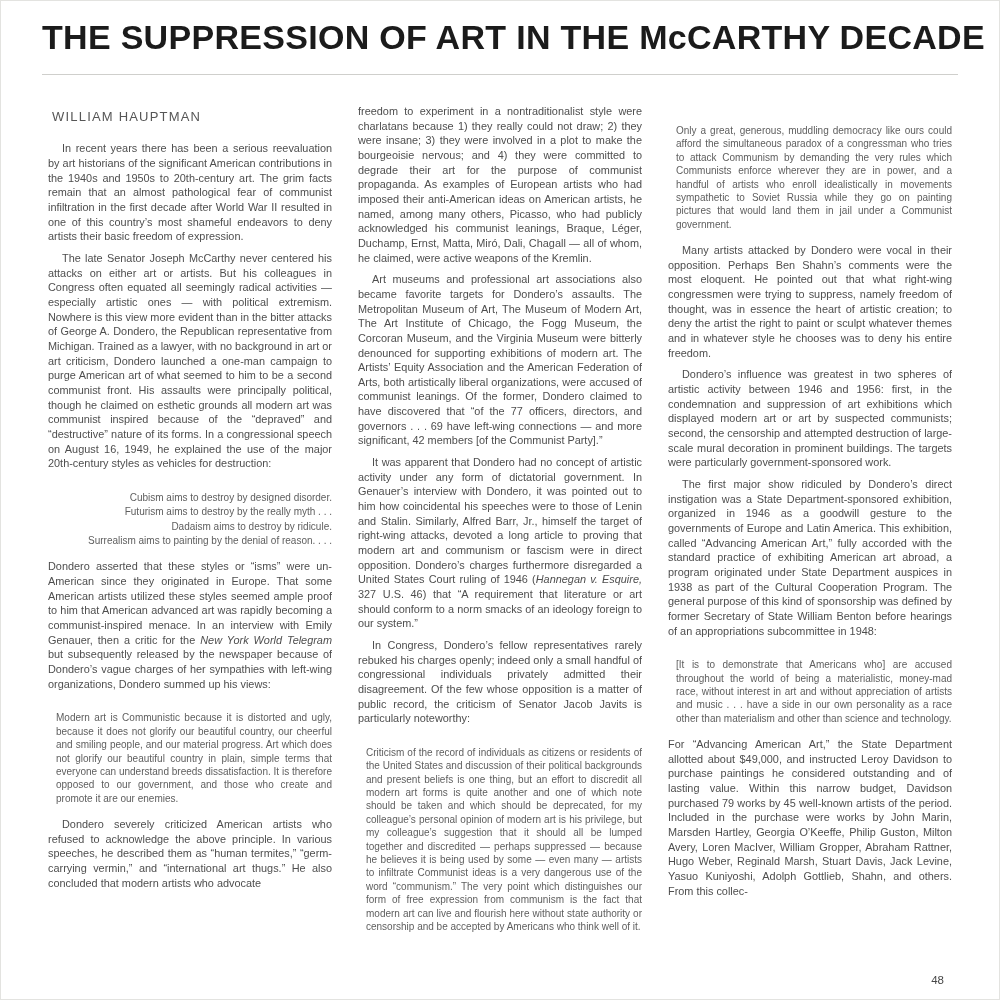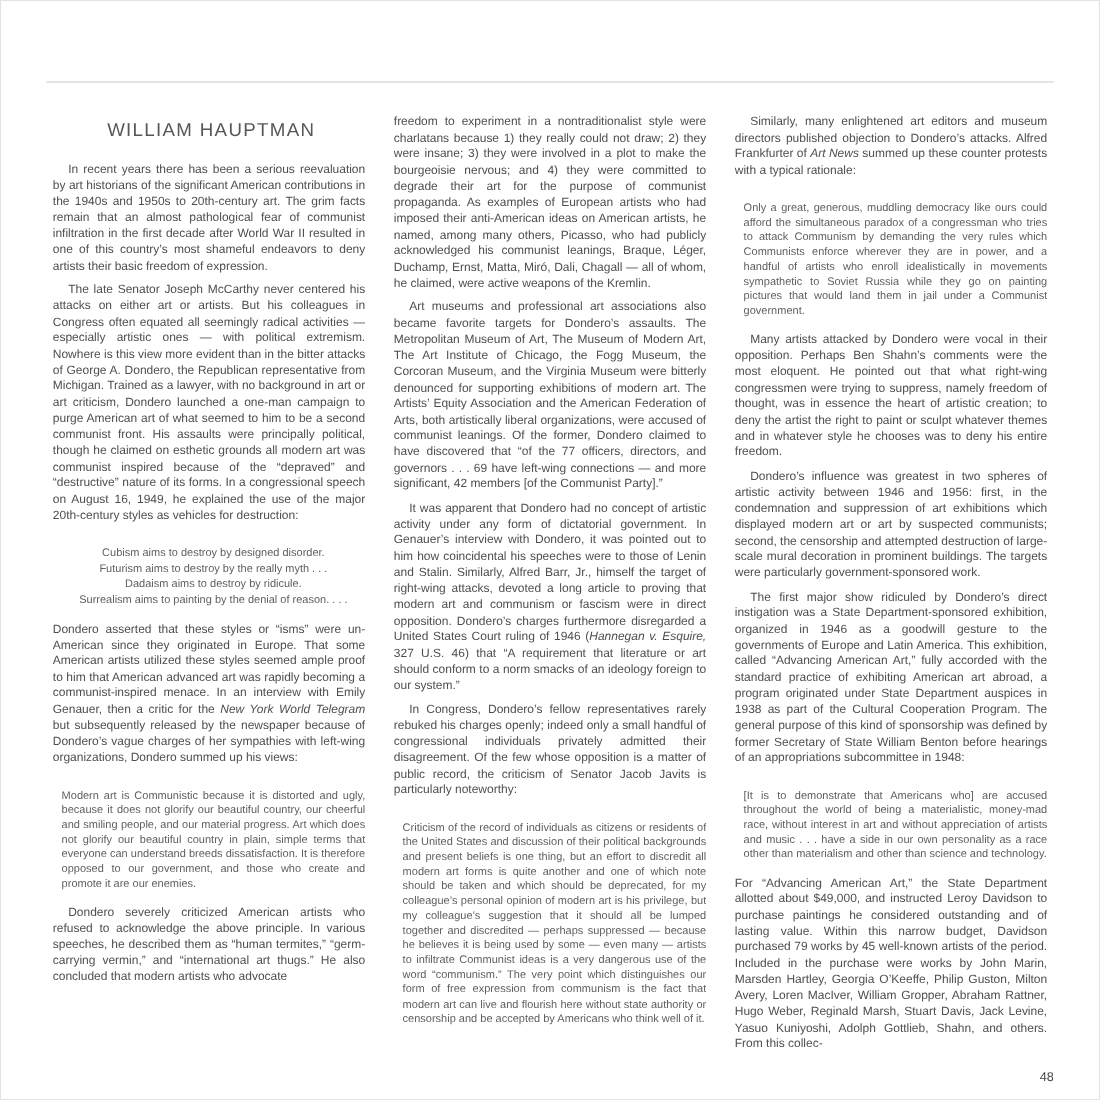--- a/index.html
+++ b/index.html
@@ -1,34 +1,35 @@
 <!DOCTYPE html>
 <html><head>
 <meta charset="utf-8">
 <style>
   html,body{margin:0;padding:0;background:#f6f6f4;}
   .page{position:relative;width:1000px;height:1000px;margin:0 auto;background:#ffffff;font-family:"Liberation Sans",sans-serif;color:#4c4c4c;overflow:hidden;box-shadow:inset 0 0 0 1px #e3e3e0;}
   .title{position:absolute;left:42px;top:20px;width:920px;font-size:34px;line-height:1.05;font-weight:800;letter-spacing:0.3px;color:#1b1b1b;white-space:nowrap;}
   .title-rule{position:absolute;left:42px;top:74px;width:916px;height:1px;background:#cfcfcc;}
   .columns{position:absolute;left:48px;top:104px;width:904px;height:884px;display:flex;gap:26px;}
   .col{flex:1 1 0;min-width:0;text-align:justify;font-size:10.9px;line-height:1.345;color:#4e4e4e;overflow:hidden;}
-  .author{font-size:17px;letter-spacing:1.2px;color:#565656;margin:4px 0 16px 4px;text-align:center;}
+  .author{font-size:13px;letter-spacing:1.2px;color:#565656;margin:4px 0 16px 4px;text-align:left;}
   .p{margin:0 0 7px 0;text-indent:14px;}
   .p.flush{text-indent:0;}
   .quote{margin:20px 0 12px 8px;font-size:10px;line-height:1.34;color:#5e5e5e;}
   .quote.justify{text-align:justify;}
-  .quote-line{padding-left:14px;text-indent:-14px;margin:0 0 1px 0;text-align:center;}
-  .pageno{position:absolute;right:42px;bottom:14px;font-size:11.5px;color:#474747;}
+  .quote-line{padding-left:14px;text-indent:-14px;margin:0 0 1px 0;text-align:right;}
+  .pageno{position:absolute;right:56px;bottom:14px;font-size:11.5px;color:#474747;}
   i{font-style:italic;}
 </style>
 </head>
 <body>
 
 <div class="page">
 
+  <div class="title">THE SUPPRESSION OF ART IN THE McCARTHY DECADE</div>
   <div class="title-rule"></div>
 
   <div class="columns">
 
     <div class="col">
       <div class="author">WILLIAM HAUPTMAN</div>
       <p class="p">In recent years there has been a serious reevaluation by art historians of the significant American contributions in the 1940s and 1950s to 20th-century art. The grim facts remain that an almost pathological fear of communist infiltration in the first decade after World War II resulted in one of this country’s most shameful endeavors to deny artists their basic freedom of expression.</p>
       <p class="p">The late Senator Joseph McCarthy never centered his attacks on either art or artists. But his colleagues in Congress often equated all seemingly radical activities — especially artistic ones — with political extremism. Nowhere is this view more evident than in the bitter attacks of George A. Dondero, the Republican representative from Michigan. Trained as a lawyer, with no background in art or art criticism, Dondero launched a one-man campaign to purge American art of what seemed to him to be a second communist front. His assaults were principally political, though he claimed on esthetic grounds all modern art was communist inspired because of the “depraved” and “destructive” nature of its forms. In a congressional speech on August 16, 1949, he explained the use of the major 20th-century styles as vehicles for destruction:</p>
       <div class="quote">
         <div class="quote-line">Cubism aims to destroy by designed disorder.</div>
@@ -43,21 +44,20 @@
 
     <div class="col">
       <p class="p flush">freedom to experiment in a nontraditionalist style were charlatans because 1) they really could not draw; 2) they were insane; 3) they were involved in a plot to make the bourgeoisie nervous; and 4) they were committed to degrade their art for the purpose of communist propaganda. As examples of European artists who had imposed their anti-American ideas on American artists, he named, among many others, Picasso, who had publicly acknowledged his communist leanings, Braque, Léger, Duchamp, Ernst, Matta, Miró, Dali, Chagall — all of whom, he claimed, were active weapons of the Kremlin.</p>
       <p class="p">Art museums and professional art associations also became favorite targets for Dondero’s assaults. The Metropolitan Museum of Art, The Museum of Modern Art, The Art Institute of Chicago, the Fogg Museum, the Corcoran Museum, and the Virginia Museum were bitterly denounced for supporting exhibitions of modern art. The Artists’ Equity Association and the American Federation of Arts, both artistically liberal organizations, were accused of communist leanings. Of the former, Dondero claimed to have discovered that “of the 77 officers, directors, and governors . . . 69 have left-wing connections — and more significant, 42 members [of the Communist Party].”</p>
       <p class="p"><span>It was apparent that Dondero had no concept of artistic activity under any form of dictatorial government. In Genauer’s interview with Dondero, it was pointed out to him how coincidental his speeches were to those of Lenin and Stalin. Similarly, Alfred Barr, Jr., himself the target of right-wing attacks, devoted a long article to proving that modern art and communism or fascism were in direct opposition. Dondero’s charges furthermore disregarded a United States Court ruling of 1946 (</span><i>Hannegan v. Esquire,</i><span> 327 U.S. 46) that “A requirement that literature or art should conform to a norm smacks of an ideology foreign to our system.”</span></p>
       <p class="p">In Congress, Dondero’s fellow representatives rarely rebuked his charges openly; indeed only a small handful of congressional individuals privately admitted their disagreement. Of the few whose opposition is a matter of public record, the criticism of Senator Jacob Javits is particularly noteworthy:</p>
       <div class="quote justify">Criticism of the record of individuals as citizens or residents of the United States and discussion of their political backgrounds and present beliefs is one thing, but an effort to discredit all modern art forms is quite another and one of which note should be taken and which should be deprecated, for my colleague’s personal opinion of modern art is his privilege, but my colleague’s suggestion that it should all be lumped together and discredited — perhaps suppressed — because he believes it is being used by some — even many — artists to infiltrate Communist ideas is a very dangerous use of the word “communism.” The very point which distinguishes our form of free expression from communism is the fact that modern art can live and flourish here without state authority or censorship and be accepted by Americans who think well of it.</div>
     </div>
 
     <div class="col">
-      <p class="p"><span>Similarly, many enlightened art editors and museum directors published objection to Dondero’s attacks. Alfred Frankfurter of </span><i>Art News</i><span> summed up these counter protests with a typical rationale:</span></p>
       <div class="quote justify">Only a great, generous, muddling democracy like ours could afford the simultaneous paradox of a congressman who tries to attack Communism by demanding the very rules which Communists enforce wherever they are in power, and a handful of artists who enroll idealistically in movements sympathetic to Soviet Russia while they go on painting pictures that would land them in jail under a Communist government.</div>
       <p class="p">Many artists attacked by Dondero were vocal in their opposition. Perhaps Ben Shahn’s comments were the most eloquent. He pointed out that what right-wing congressmen were trying to suppress, namely freedom of thought, was in essence the heart of artistic creation; to deny the artist the right to paint or sculpt whatever themes and in whatever style he chooses was to deny his entire freedom.</p>
       <p class="p">Dondero’s influence was greatest in two spheres of artistic activity between 1946 and 1956: first, in the condemnation and suppression of art exhibitions which displayed modern art or art by suspected communists; second, the censorship and attempted destruction of large-scale mural decoration in prominent buildings. The targets were particularly government-sponsored work.</p>
       <p class="p">The first major show ridiculed by Dondero’s direct instigation was a State Department-sponsored exhibition, organized in 1946 as a goodwill gesture to the governments of Europe and Latin America. This exhibition, called “Advancing American Art,” fully accorded with the standard practice of exhibiting American art abroad, a program originated under State Department auspices in 1938 as part of the Cultural Cooperation Program. The general purpose of this kind of sponsorship was defined by former Secretary of State William Benton before hearings of an appropriations subcommittee in 1948:</p>
       <div class="quote justify">[It is to demonstrate that Americans who] are accused throughout the world of being a materialistic, money-mad race, without interest in art and without appreciation of artists and music . . . have a side in our own personality as a race other than materialism and other than science and technology.</div>
       <p class="p flush">For “Advancing American Art,” the State Department allotted about $49,000, and instructed Leroy Davidson to purchase paintings he considered outstanding and of lasting value. Within this narrow budget, Davidson purchased 79 works by 45 well-known artists of the period. Included in the purchase were works by John Marin, Marsden Hartley, Georgia O’Keeffe, Philip Guston, Milton Avery, Loren MacIver, William Gropper, Abraham Rattner, Hugo Weber, Reginald Marsh, Stuart Davis, Jack Levine, Yasuo Kuniyoshi, Adolph Gottlieb, Shahn, and others. From this collec-</p>
     </div>
 
   </div>
 

